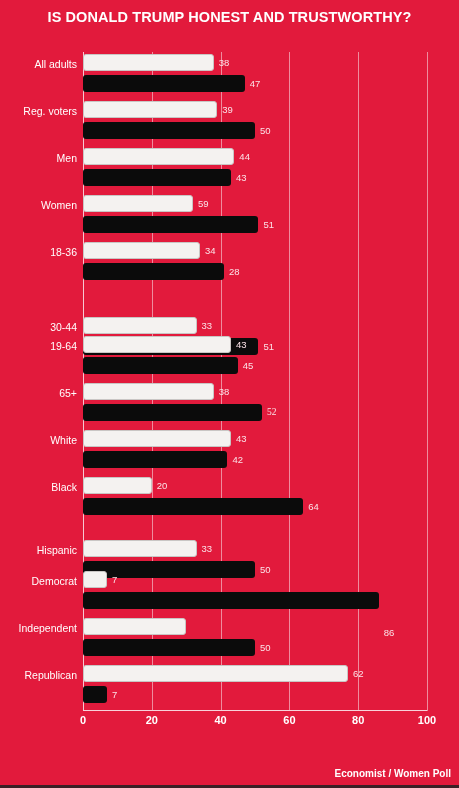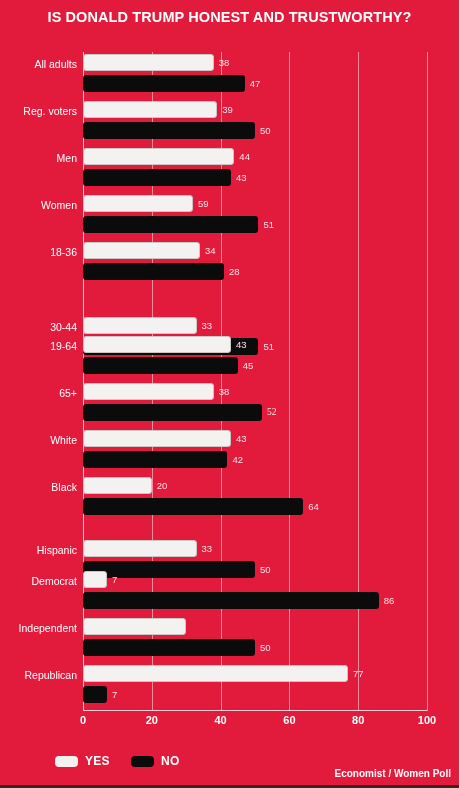--- a/index.html
+++ b/index.html
@@ -248,55 +248,45 @@
           <div class="bar yes" style="width: 113.52px;"></div>
           <div class="bar-value yes" style="left: 118.52px;">33</div>
           <div class="bar no" style="width: 172px;"></div>
           <div class="bar-value no" style="left: 177px;">50</div>
         </div>
         <div class="row-group" style="top: 519px; height: 40px;">
           <div class="cat-label">Democrat</div>
           <div class="bar yes" style="width: 24.08px;"></div>
           <div class="bar-value yes" style="left: 29.08px;">7</div>
           <div class="bar no" style="width: 295.84px;"></div>
-          <div class="bar-value no" style="left: 300.84px;">86</div>
+          <div class="bar-value no" style="left: 300.84px; margin-top: 32px;">86</div>
         </div>
         <div class="row-group" style="top: 566px; height: 40px;">
           <div class="cat-label">Independent</div>
           <div class="bar yes" style="width: 103.2px;"></div>
           <div class="bar-value yes" style="left: 113px; margin-top: 24px;">30</div>
           <div class="bar no" style="width: 172px;"></div>
           <div class="bar-value no" style="left: 177px;">50</div>
         </div>
         <div class="row-group" style="top: 613px; height: 40px;">
           <div class="cat-label">Republican</div>
           <div class="bar yes" style="width: 264.88px;"></div>
-          <div class="bar-value yes" style="left: 269.88px;">77</div>
+          <div class="bar-value yes" style="left: 269.88px;">62</div>
           <div class="bar no" style="width: 24.08px;"></div>
           <div class="bar-value no" style="left: 29.08px;">7</div>
         </div>
       </div>
     <div id="axis-line"></div>
   </div>
 
   <div id="xticks">
       <div class="xtick" style="left: 83px;">0</div>
       <div class="xtick" style="left: 151.8px;">20</div>
       <div class="xtick" style="left: 220.6px;">40</div>
       <div class="xtick" style="left: 289.4px;">60</div>
       <div class="xtick" style="left: 358.2px;">80</div>
       <div class="xtick" style="left: 427px;">100</div>
     </div>
 
-  <div id="legend">
-    <div class="legend-item">
-      <span class="legend-swatch yes"></span>
-      <span class="legend-label">YES</span>
-    </div>
-    <div class="legend-item">
-      <span class="legend-swatch no"></span>
-      <span class="legend-label">NO</span>
-    </div>
-  </div>
 
   <div id="source">Economist / Women Poll</div>
 
 </div>
 
 </body></html>

